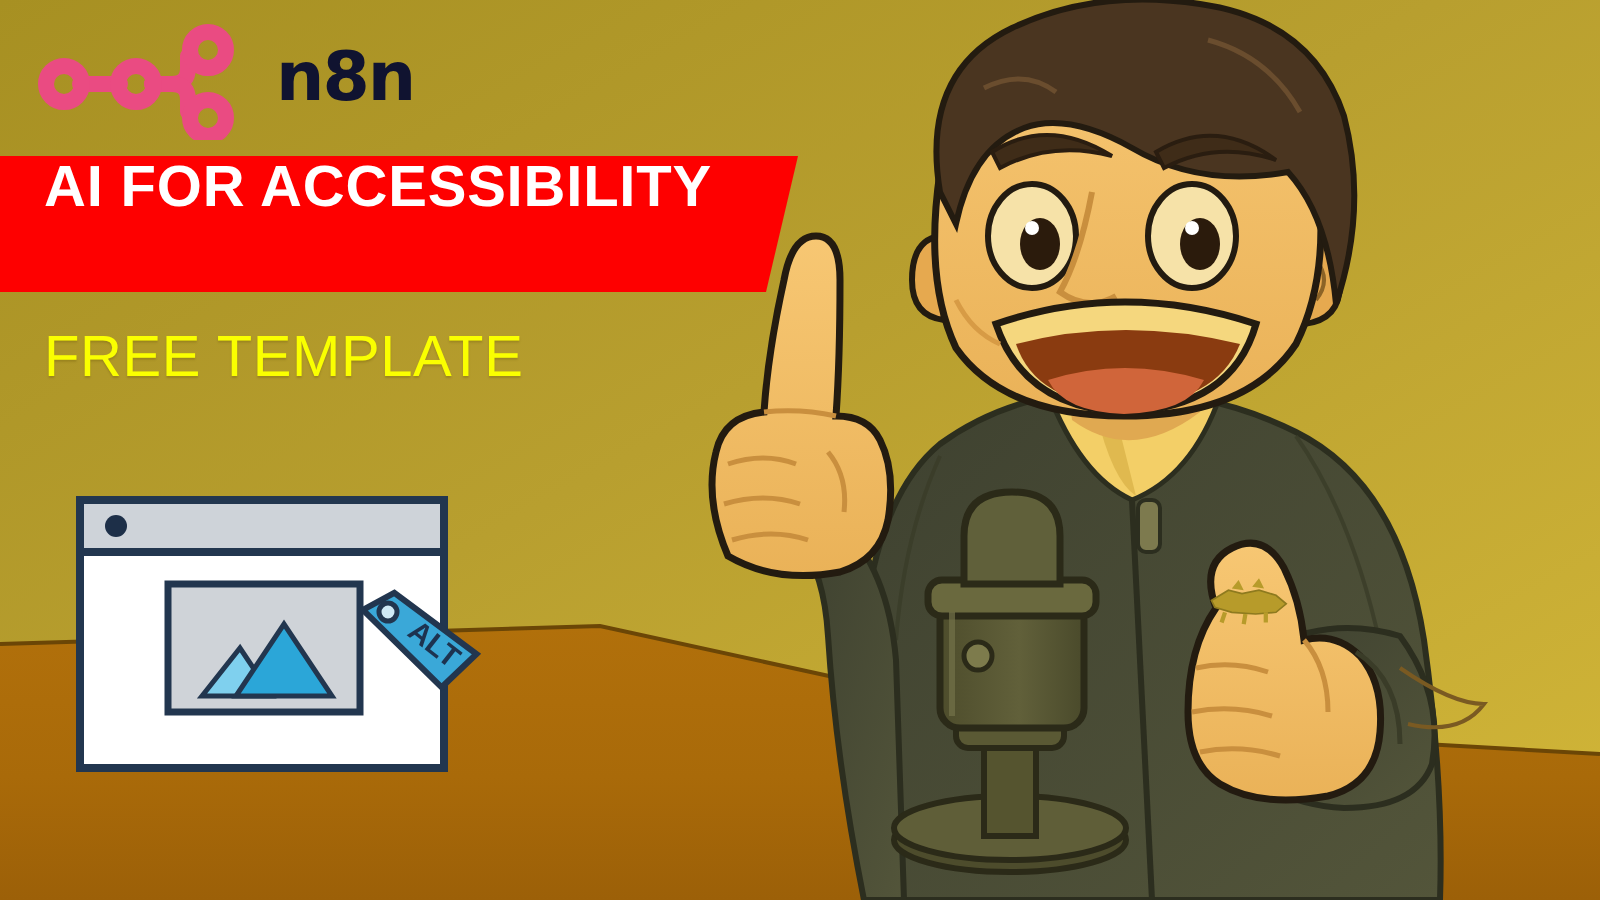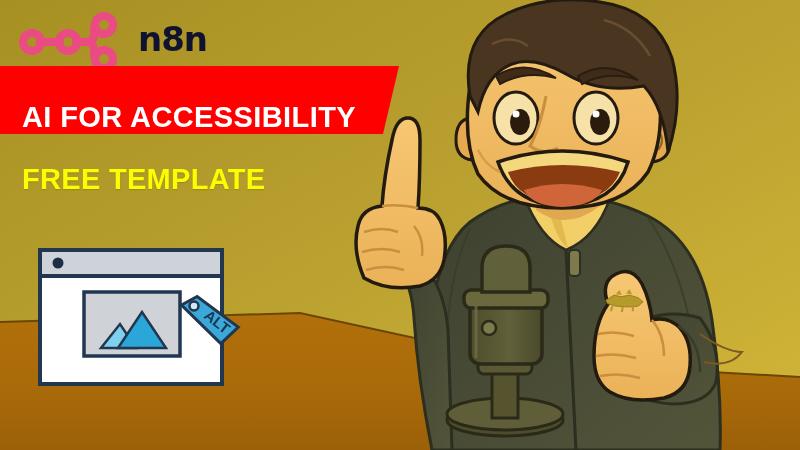--- a/index.html
+++ b/index.html
@@ -19,33 +19,33 @@
   .brand{
     position:absolute;left:18px;top:8px;display:flex;align-items:center;gap:10px;
   }
   .brand .logo{width:110px;height:62px;display:block;}
   .brand .wordmark{
     font-size:34px;font-weight:bold;color:#101330;letter-spacing:-1px;
     line-height:1;font-family:"DejaVu Sans", sans-serif;
   }
 
   .banner{
-    position:absolute;left:0;top:66px;width:400px;height:68px;
+    position:absolute;left:0;top:78px;width:400px;height:68px;
     background:#fe0000;
     clip-path:polygon(0 0, 399px 0, 383px 68px, 0 68px);
-    display:flex;align-items:flex-end;
+    display:flex;align-items:flex-start;
   }
   .banner .banner-text{
     color:#ffffff;font-size:29px;font-weight:bold;letter-spacing:0.4px;
     margin-left:22px;white-space:nowrap;
   }
 
   .subhead{
     position:absolute;left:22px;top:163px;
-    color:#faff00;font-size:29px;font-weight:bold;letter-spacing:0.3px;
+    color:#faff00;font-size:29px;font-weight:normal;letter-spacing:0.3px;
     text-shadow:0 1px 1px rgba(90,70,0,.25);
     white-space:nowrap;
   }
 
   
   .browser-mock{position:absolute;left:38px;top:248px;width:186px;height:138px;}
   .alt-tag{position:absolute;left:180px;top:292px;width:62px;height:56px;}
 </style>
 </head>
 <body>

